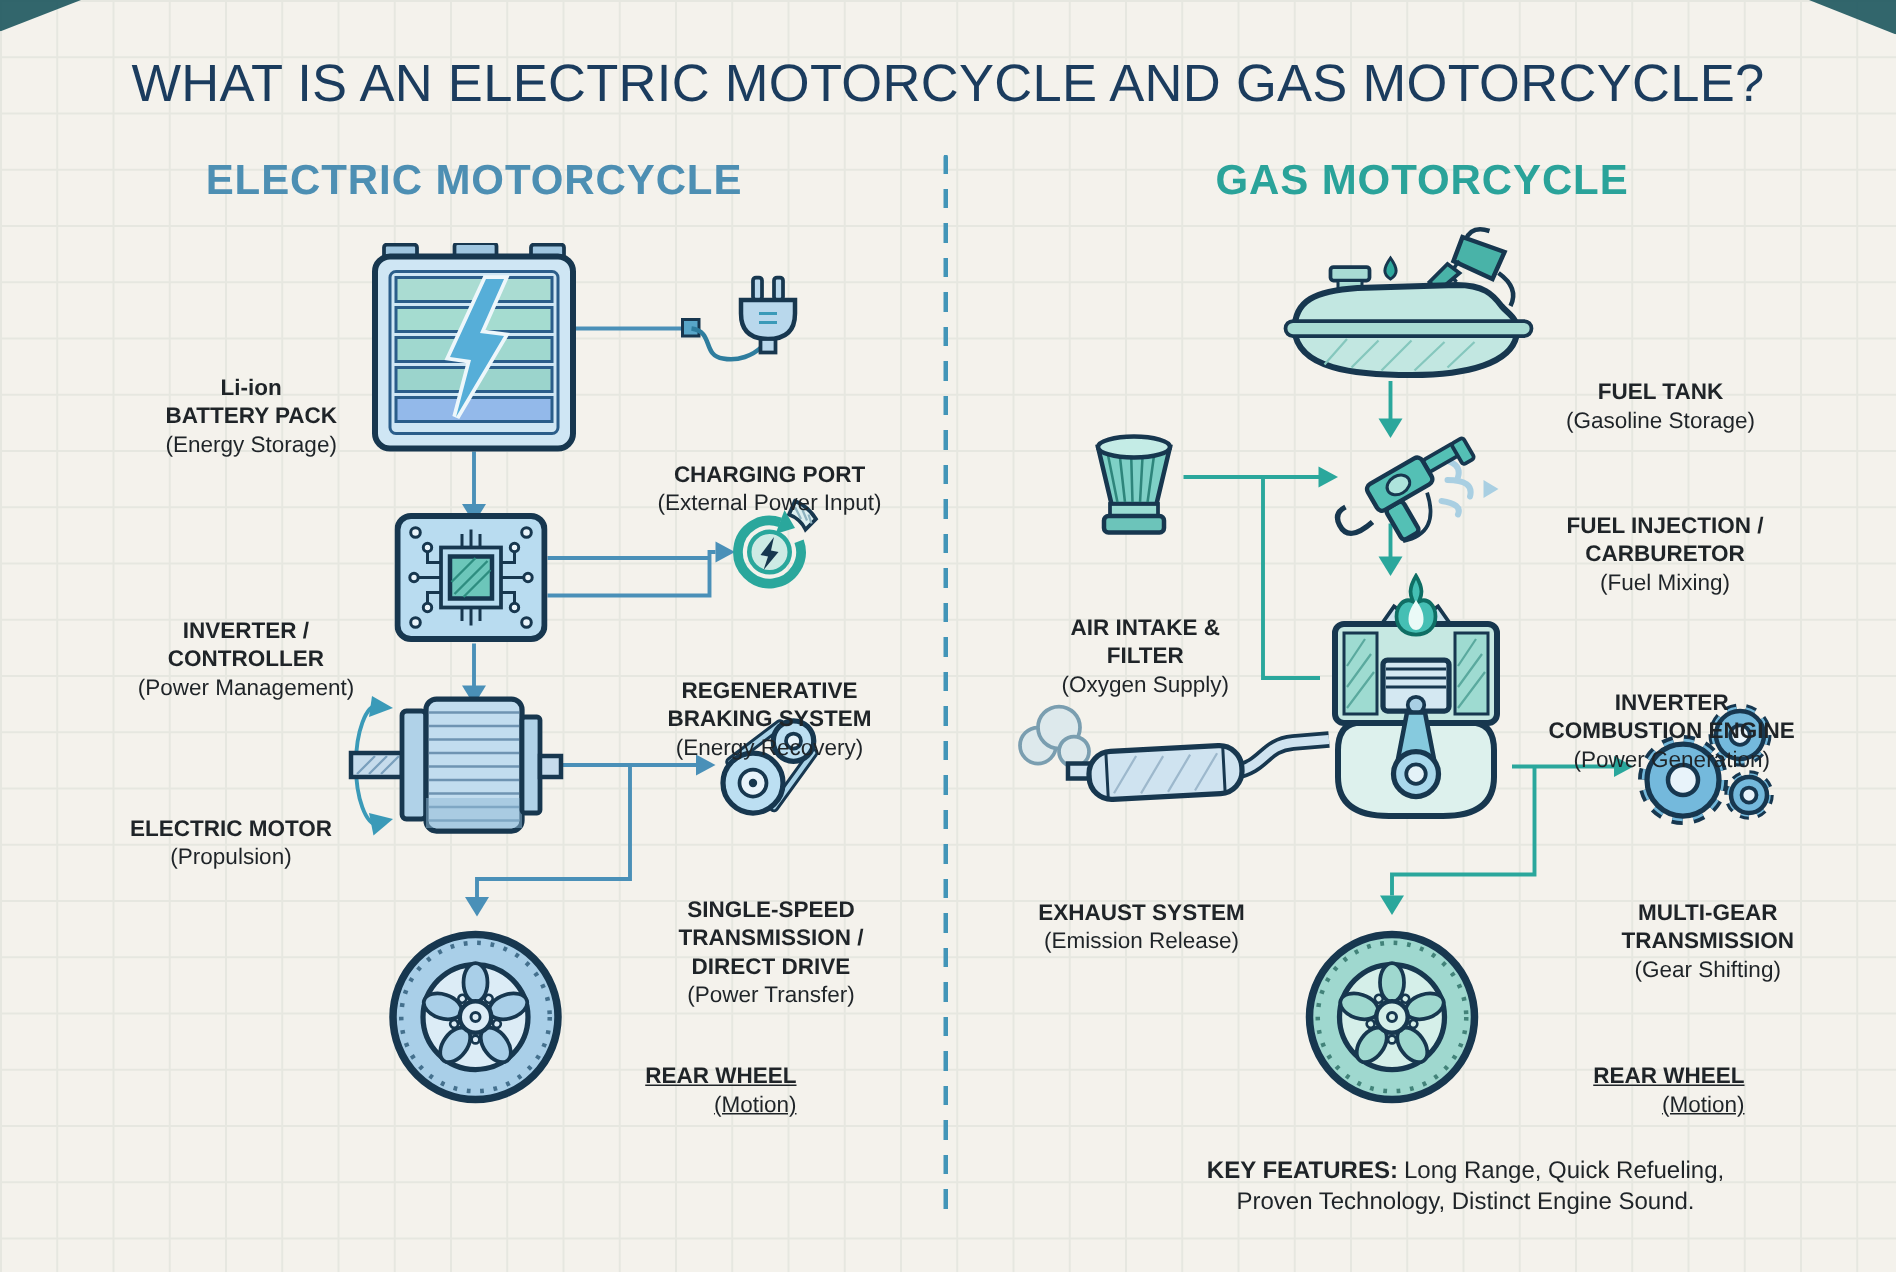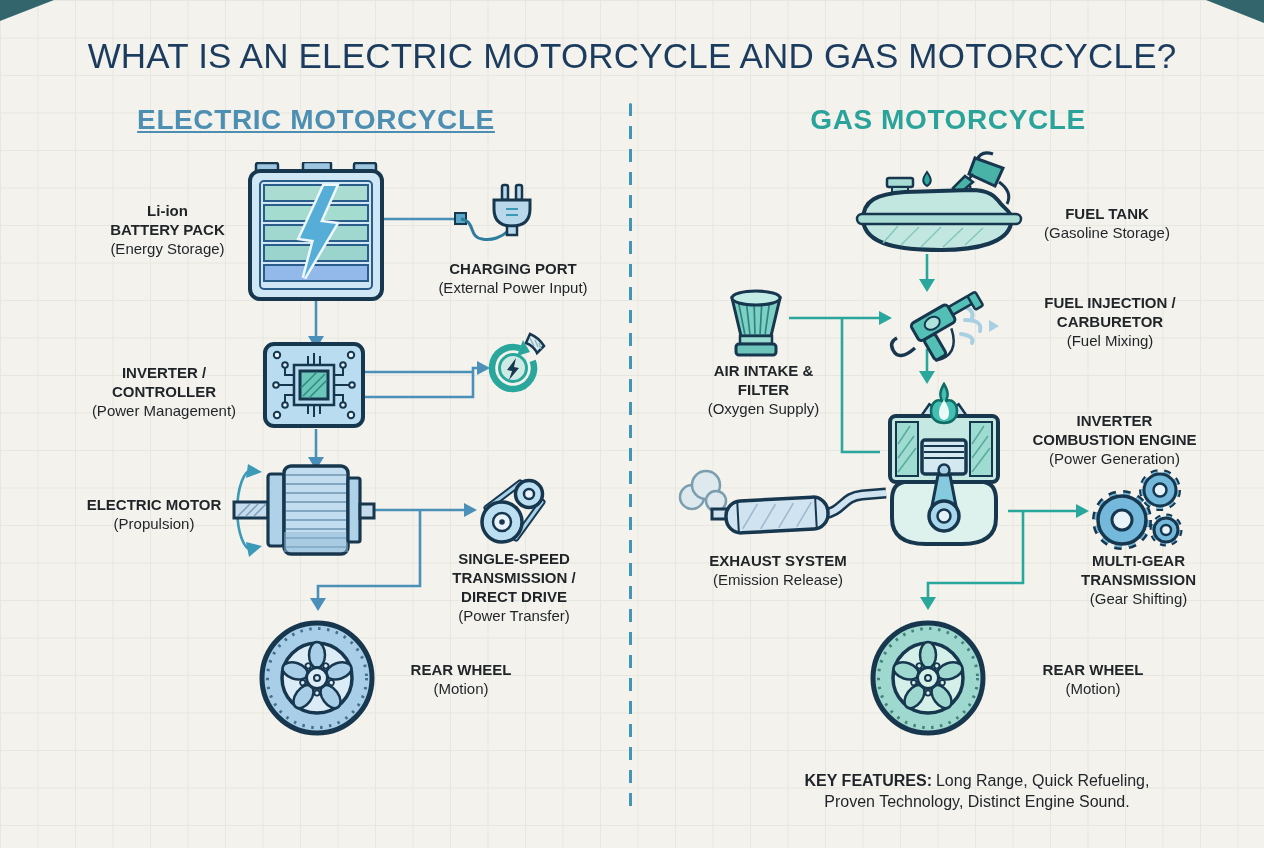--- a/index.html
+++ b/index.html
@@ -11,29 +11,29 @@
       linear-gradient(#e6e7e0 1px, transparent 1px),
       linear-gradient(90deg, #e6e7e0 1px, transparent 1px);
     background-size:37.5px 37.5px;
   }
   .corner { position:absolute; background:#1d565e; opacity:.9; }
   .corner.tl { left:0; top:0; width:54px; height:21px; clip-path:polygon(0 0,100% 0,0 100%); }
   .corner.tr { right:0; top:0; width:58px; height:23px; clip-path:polygon(0 0,100% 0,100% 100%); }
   .title { position:absolute; top:36px; left:0; width:100%; margin:0; text-align:center;
            font-size:35px; font-weight:400; color:#1b3c5e; letter-spacing:.2px; }
   .heading { position:absolute; top:104px; font-size:28px; font-weight:600; letter-spacing:.6px; text-align:center; }
-  .heading.electric { left:0; width:632px; color:#4d8fb3;text-decoration:underline; }
+  .heading.electric { left:0; width:632px; color:#4d8fb3; }
   .heading.gas { left:632px; width:632px; color:#2aa39a; }
   .divider { position:absolute; left:629px; top:103px; width:3px; height:709px; border-radius:2px;
              background:repeating-linear-gradient(180deg,#4295b8 0 13px, transparent 13px 23px); }
   .connectors { position:absolute; left:0; top:0; pointer-events:none; }
   .icon { position:absolute; }
-  .lbl { position:absolute; text-align:center; font-size:15px; line-height:19px; color:#1f2428; }
+  .lbl { position:absolute; text-align:center; font-size:15px; line-height:19px; color:#1f2428;margin-top:48px; }
   .lbl .b { font-weight:700; }
-  .lbl.left-align { text-align:center; }
+  .lbl.left-align { text-align:right;text-decoration:underline; }
   .features { position:absolute; text-align:center; font-size:16px; line-height:21px; color:#1f2428; }
   .features .fl { font-weight:700; }
   .features .rest { margin-left:.25em; }
   .wheel-blue { --tire:#a9cfe8; --rim:#dcecf6; }
   .wheel-teal { --tire:#9fd8cf; --rim:#d5efe9; }
 </style>
 </head>
 <body>
 
 <div class="canvas">
@@ -350,20 +350,25 @@
   </div>
   <div class="lbl" style="left:428px;top:259px;width:170px">
     <div class="b">CHARGING PORT</div>
     <div>(External Power Input)</div>
   </div>
   <div class="lbl" style="left:75px;top:363px;width:178px">
     <div class="b">INVERTER /</div>
     <div class="b">CONTROLLER</div>
     <div>(Power Management)</div>
   </div>
+  <div class="lbl" style="left:427px;top:403px;width:172px">
+    <div class="b">REGENERATIVE</div>
+    <div class="b">BRAKING SYSTEM</div>
+    <div>(Energy Recovery)</div>
+  </div>
   <div class="lbl" style="left:60px;top:495px;width:188px">
     <div class="b">ELECTRIC MOTOR</div>
     <div>(Propulsion)</div>
   </div>
   <div class="lbl" style="left:428px;top:549px;width:172px">
     <div class="b">SINGLE-SPEED</div>
     <div class="b">TRANSMISSION /</div>
     <div class="b">DIRECT DRIVE</div>
     <div>(Power Transfer)</div>
   </div>
@@ -384,21 +389,21 @@
   <div class="lbl" style="left:686px;top:361px;width:155px">
     <div class="b">AIR INTAKE &amp;</div>
     <div class="b">FILTER</div>
     <div>(Oxygen Supply)</div>
   </div>
   <div class="lbl" style="left:1022px;top:411px;width:185px">
     <div class="b">INVERTER</div>
     <div class="b">COMBUSTION ENGINE</div>
     <div>(Power Generation)</div>
   </div>
-  <div class="lbl" style="left:693px;top:551px;width:170px">
+  <div class="lbl" style="left:676px;top:551px;width:170px">
     <div class="b">EXHAUST SYSTEM</div>
     <div>(Emission Release)</div>
   </div>
   <div class="lbl" style="left:1056px;top:551px;width:165px">
     <div class="b">MULTI-GEAR</div>
     <div class="b">TRANSMISSION</div>
     <div>(Gear Shifting)</div>
   </div>
   <div class="lbl left-align" style="left:1023px;top:660px;width:140px">
     <div class="b">REAR WHEEL</div>

